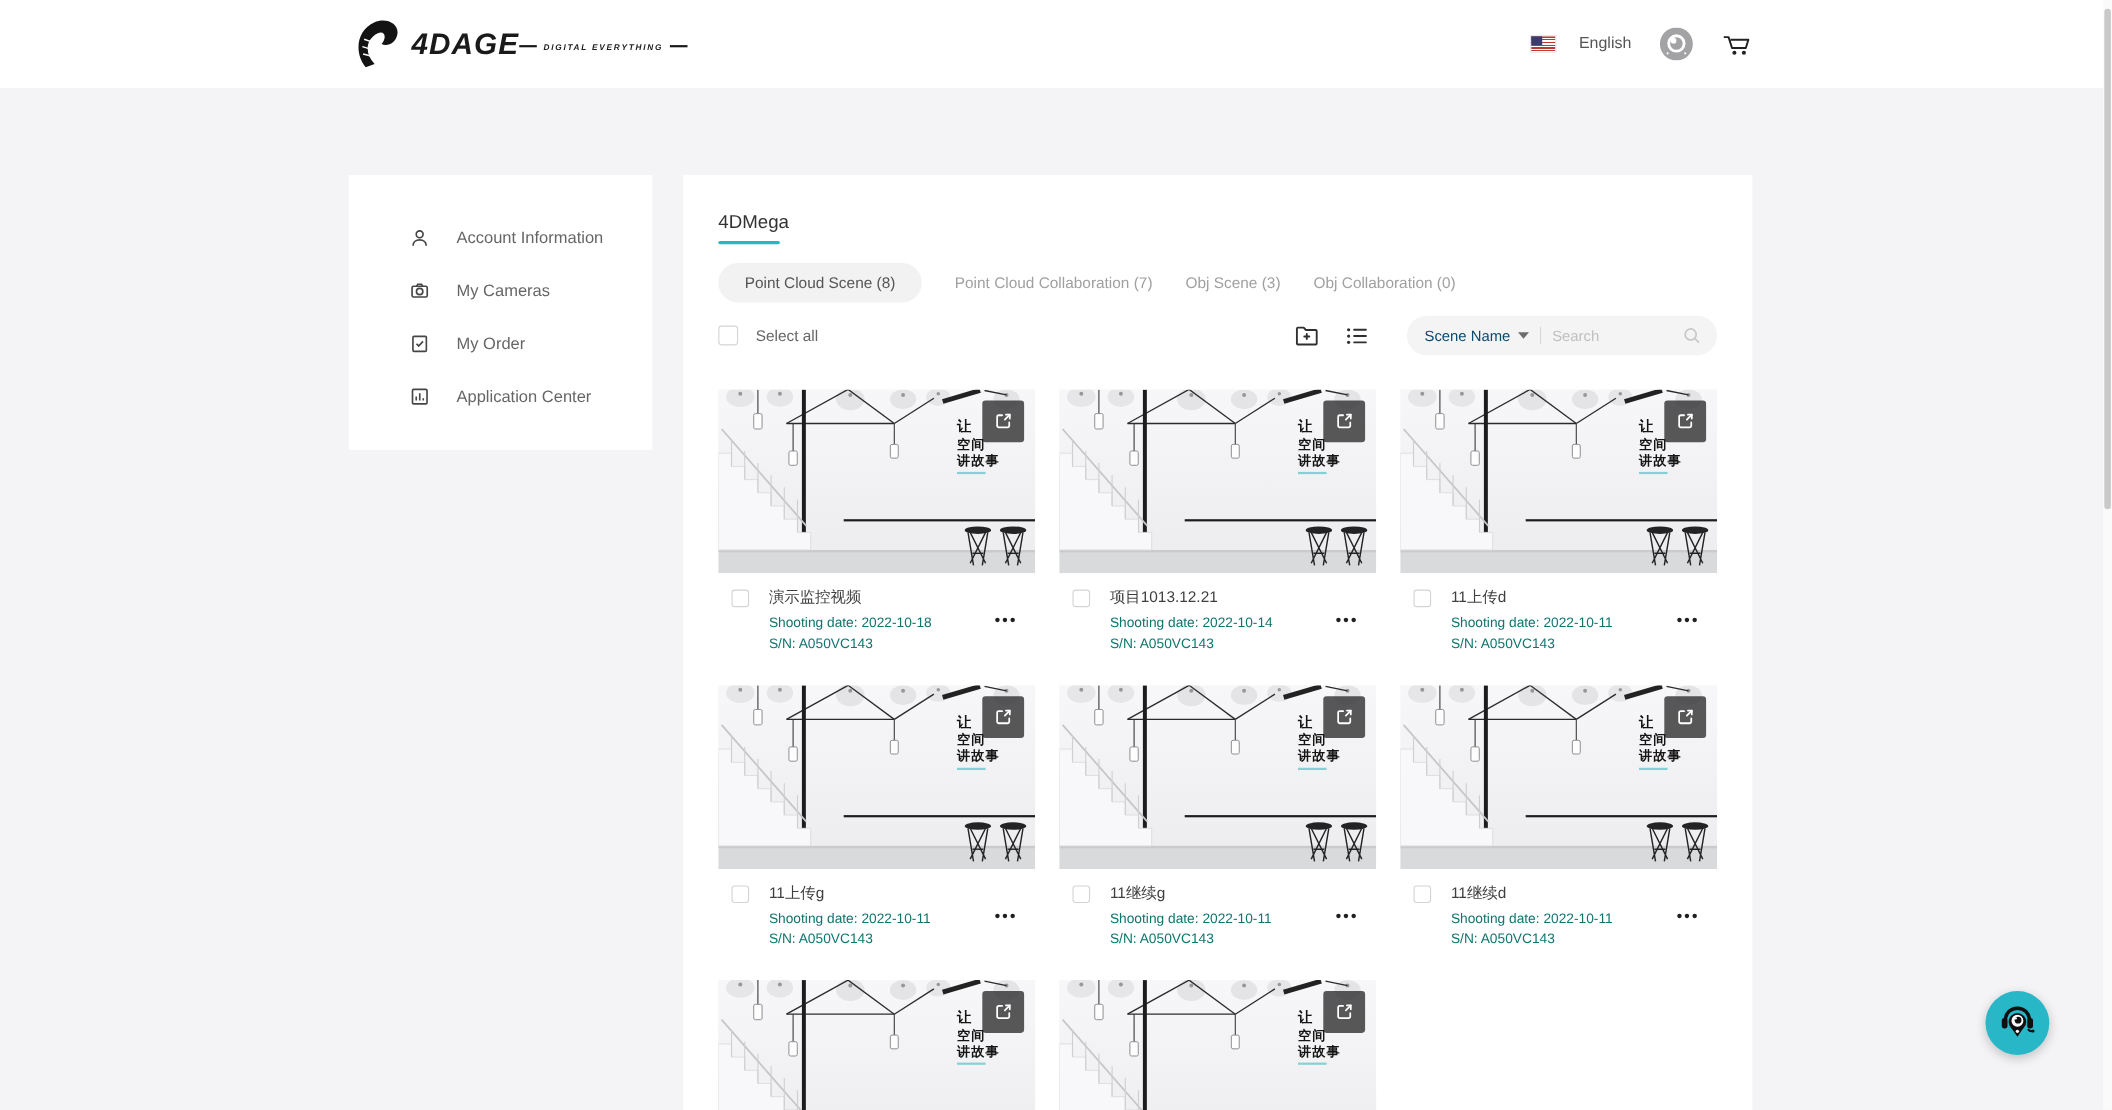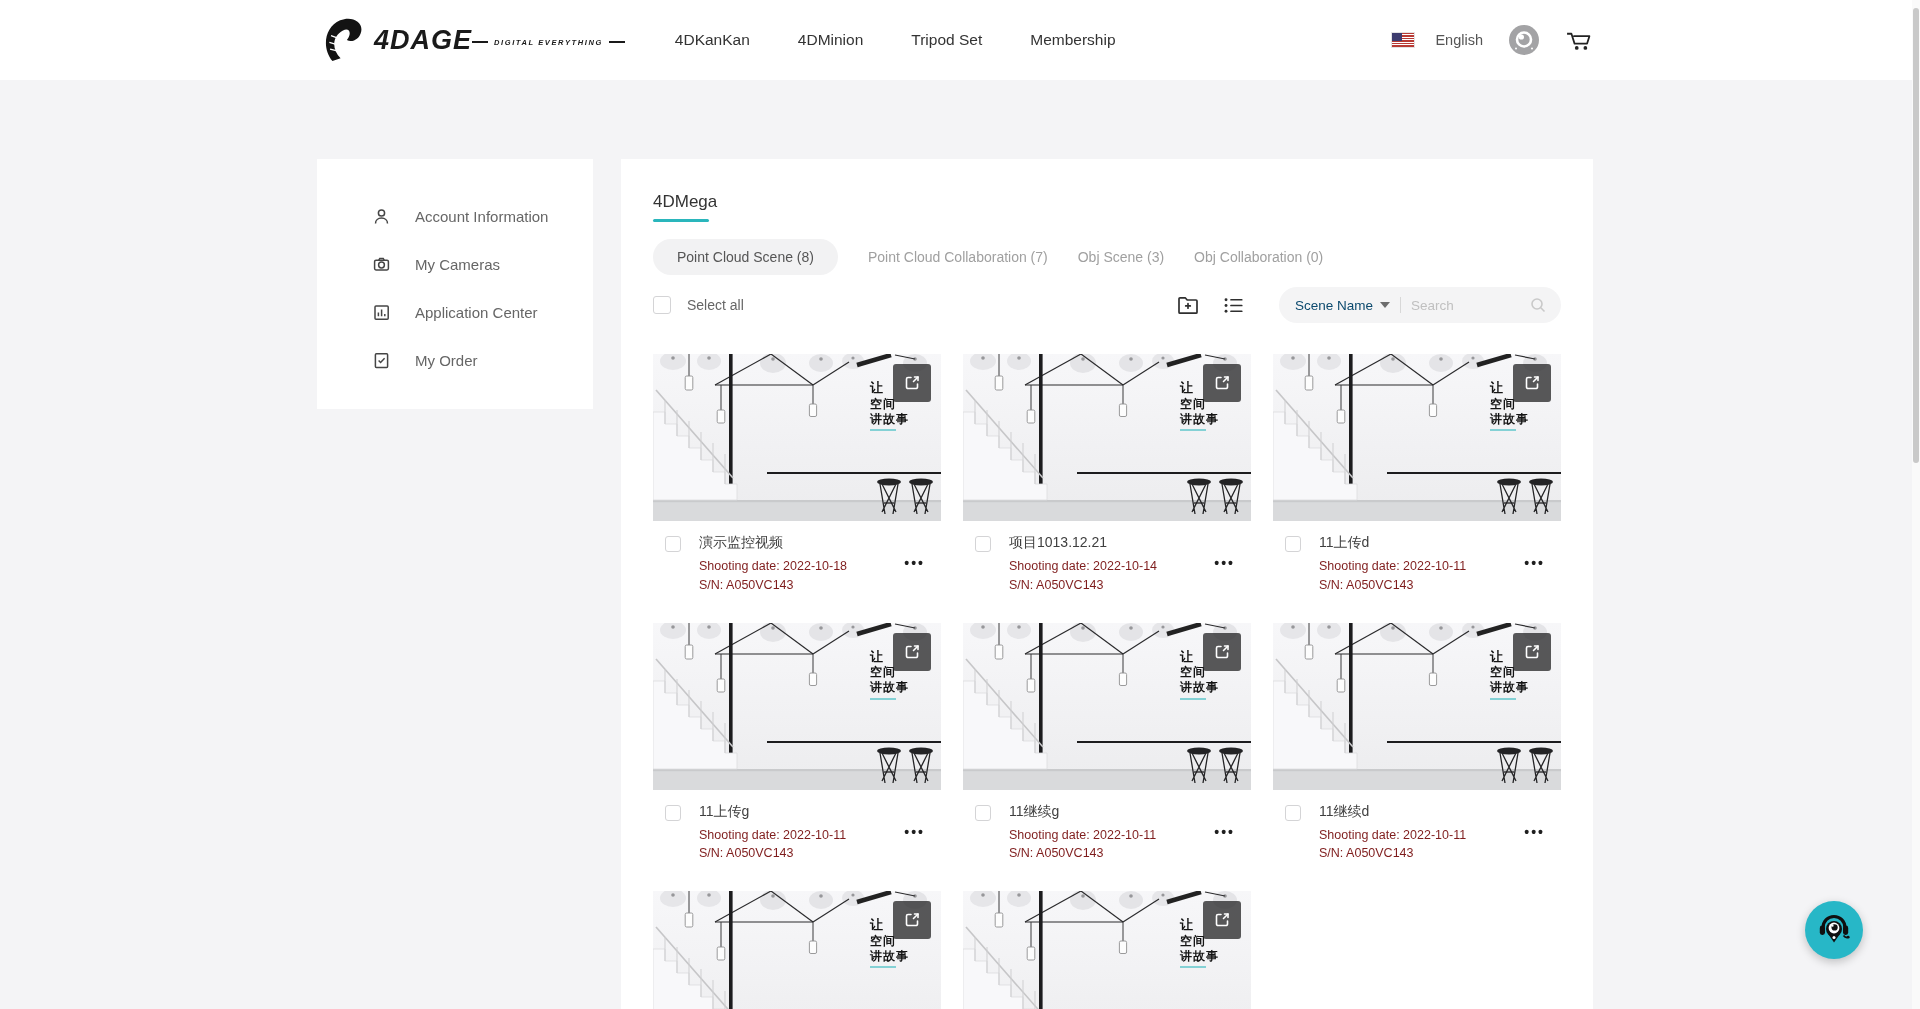--- a/index.html
+++ b/index.html
@@ -67,21 +67,21 @@
   .thumb svg.scene { position:absolute; inset:0; }
   .wall-text { position:absolute; left:217px; top:26px; color:#141414; font-weight:700; font-size:12px; line-height:1.28; letter-spacing:1px; }
   .wall-text .wt1 { font-size:13px; }
   .wall-text::after { content:""; display:block; width:26px; height:2px; background:#2ab6bc; opacity:.55; margin-top:2px; }
   .expand-btn { position:absolute; top:10px; right:10px; width:38px; height:38px; background:rgba(42,42,44,.78);
                 border-radius:3px; display:flex; align-items:center; justify-content:center; cursor:pointer; }
   .card-info { position:relative; padding:13px 14px 14px 12px; display:flex; align-items:flex-start; }
   .card-cb { width:16px; height:16px; margin-top:2px; }
   .card-text { margin-left:18px; }
   .card-title { font-size:14px; color:#3f3f3f; margin-bottom:5px; min-height:16px; }
-  .card-meta { font-size:12.5px; color:#7f1d1d; line-height:1.5; }
+  .card-meta { font-size:12.5px; color:#0f766e; line-height:1.5; }
   .card-dots { position:absolute; right:16px; top:34px; font-size:14px; letter-spacing:2px; color:#1f1f1f; font-weight:700; cursor:pointer; }
 
   
   .chat-btn { position:absolute; left:1805px; top:901px; width:58px; height:58px; border-radius:50%;
               background:#27b7c7; box-shadow:0 3px 10px rgba(0,0,0,.22); display:flex; align-items:center; justify-content:center; cursor:pointer; z-index:8; }
 </style>
 </head>
 <body>
 
 <div class="header">
@@ -96,26 +96,20 @@
       <span class="logo-text-wrap">
         <span class="logo-word">4DAGE</span>
         <span class="logo-tagline">
           <span class="dash"></span>
           <span class="tag">DIGITAL EVERYTHING</span>
           <span class="dash"></span>
         </span>
       </span>
     </div>
 
-    <div class="nav">
-      <span class="nav-item">4DKanKan</span>
-      <span class="nav-item">4DMinion</span>
-      <span class="nav-item">Tripod Set</span>
-      <span class="nav-item">Membership</span>
-    </div>
 
     <div class="header-right">
       <div class="lang">
         <span class="flag"></span>
         <span class="lang-label">English</span>
       </div>
       <div class="avatar">
         <svg width="30" height="30" viewBox="0 0 30 30">
           <circle cx="15" cy="15" r="15" fill="#a3a3a5"></circle>
           <circle cx="15" cy="14.5" r="7" fill="none" stroke="#fff" stroke-width="2.6"></circle>
@@ -155,34 +149,34 @@
         <rect x="2.6" y="5.2" width="13.8" height="9.8" rx="1.4"></rect>
         <circle cx="9.5" cy="10" r="2.9"></circle>
           <path d="M6.8 5.2 l1-1.8 h3.4 l1 1.8"></path>
       </svg>
     </span>
     <span class="s-label">My Cameras</span>
   </div>
   <div class="side-item">
     <span class="s-icon">
       <svg width="19" height="19" viewBox="0 0 19 19" fill="none" stroke="#454545" stroke-width="1.5">
+        <rect x="3.4" y="2.8" width="12.2" height="13.6" rx="1"></rect>
+        <path d="M6.6 9.5 l2 2 4-4.2"></path>
+      </svg>
+    </span>
+    <span class="s-label">My Order</span>
+  </div>
+  <div class="side-item">
+    <span class="s-icon">
+      <svg width="19" height="19" viewBox="0 0 19 19" fill="none" stroke="#454545" stroke-width="1.5">
         <rect x="3" y="3" width="13.2" height="13.2" rx="1"></rect>
         <path d="M6.4 13.2 V9.4 M9.6 13.2 V6.4 M12.8 13.2 V11"></path>
       </svg>
     </span>
     <span class="s-label">Application Center</span>
-  </div>
-  <div class="side-item">
-    <span class="s-icon">
-      <svg width="19" height="19" viewBox="0 0 19 19" fill="none" stroke="#454545" stroke-width="1.5">
-        <rect x="3.4" y="2.8" width="12.2" height="13.6" rx="1"></rect>
-        <path d="M6.6 9.5 l2 2 4-4.2"></path>
-      </svg>
-    </span>
-    <span class="s-label">My Order</span>
   </div>
 </div>
 
 <div class="main">
   <div>
     <span class="page-title">4DMega</span>
     <div class="title-underline"></div>
   </div>
 
   <div class="tabs">

